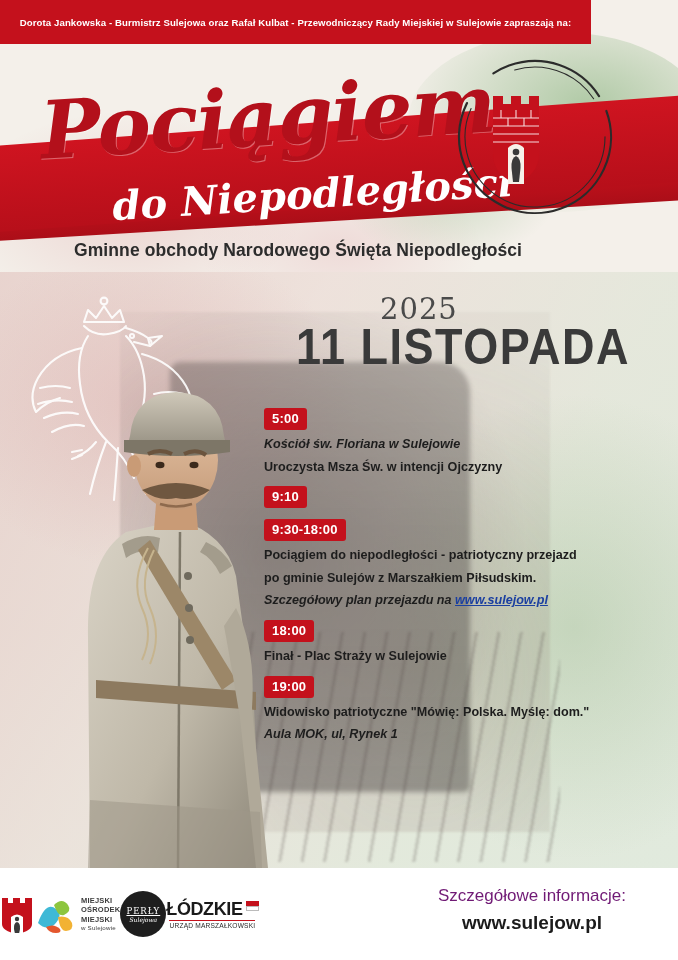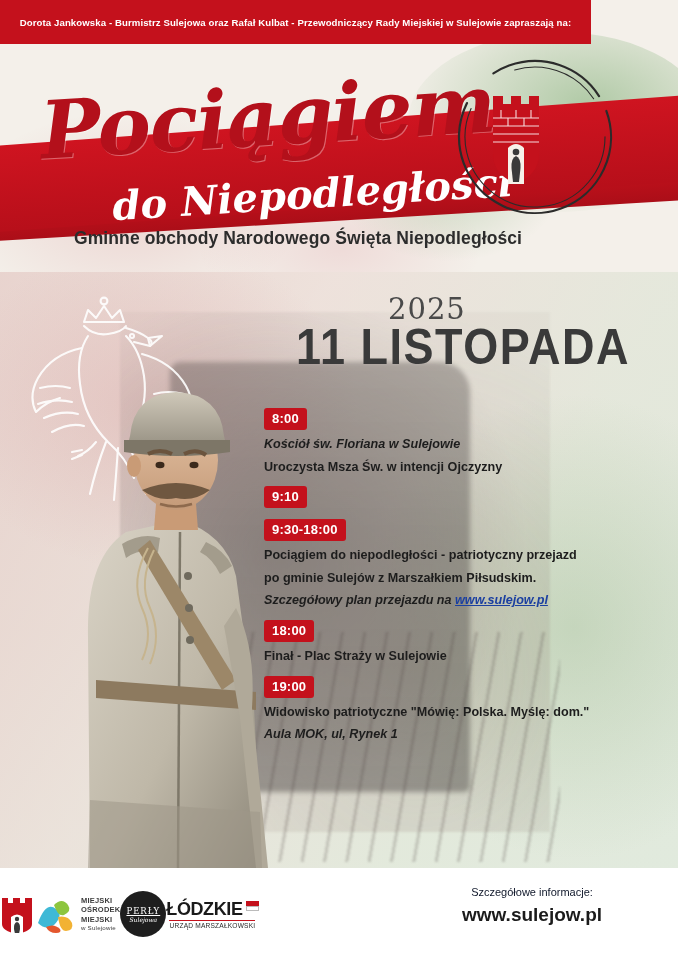--- a/index.html
+++ b/index.html
@@ -95,21 +95,21 @@
     font-family: "DejaVu Serif", serif;
     font-style: italic;
     font-weight: bold;
     font-size: 40px;
     color: #ffffff;
     transform: rotate(-3.5deg);
     z-index: 21;
   }
   .title-tag {
     position: absolute;
-    left: 74px; top: 228px;
+    left: 74px; top: 240px;
     font-size: 17.5px;
     font-weight: bold;
     color: #2c2c2c;
     z-index: 22;
     letter-spacing: 0.1px;
   }
 
   
   .crest-wrap {
     position: absolute; right: 58px; top: 52px; width: 170px; height: 170px;
@@ -161,21 +161,21 @@
   }
 
   
   .figure {
     position: absolute; left: 30px; bottom: 92px; width: 290px; height: 560px;
     z-index: 14;
   }
 
   
   .year {
-    position: absolute; left: 388px; top: 292px;
+    position: absolute; left: 380px; top: 292px;
     font-family: "DejaVu Serif", serif;
     font-size: 29px; color: #4a4a4a; letter-spacing: 1px;
     z-index: 30;
   }
   .bigdate {
     position: absolute; left: 296px; top: 318px;
     font-size: 45px; font-weight: bold; color: #3a3a3a;
     letter-spacing: 1.5px;
     z-index: 30;
     transform: scale(1.0, 1.12);
@@ -234,21 +234,21 @@
   .perly .p2 { font-family: "DejaVu Serif", serif; font-style: italic; font-size: 6px; }
   .lodzkie { display: flex; flex-direction: column; }
   .lodzkie-top { display: flex; align-items: flex-start; }
   .lodzkie-word { font-size: 18px; font-weight: bold; color: #1a1a1a; letter-spacing: -0.4px; line-height: 1; }
   .lodzkie-flag { display: flex; flex-direction: column; margin-left: 3px; margin-top: 1px; }
   .lodzkie-flag div { width: 13px; height: 5px; }
   .lodzkie-sub { font-size: 6.6px; color: #2a2a2a; letter-spacing: .2px; margin-top: 2px; border-top: 1px solid #c4111c; padding-top: 1px;}
   .contact {
     position: absolute; right: 26px; top: 18px; text-align: center; width: 240px;
   }
-  .contact-title { font-size: 11px; color: #0f172a; }
+  .contact-title { font-size: 17px; color: #701a75; }
   .contact-url { font-size: 19px; font-weight: bold; color: #1b1b1b; margin-top: 6px; }
 
   
   .mini-flag-r { background: #c4111c; }
   .mini-flag-w { background: #ffffff; border: 1px solid #bbb; }
 </style>
 </head>
 <body>
 
 <div class="poster">
@@ -414,21 +414,21 @@
     </svg>
   </div>
 
   <div class="year">2025</div>
   <div class="bigdate">11 LISTOPADA</div>
 
   <div class="schedule">
 
 
     <div class="sched-item">
-      <span class="time-chip">8:00</span>
+      <span class="time-chip">5:00</span>
       <div class="sched-line italic">Kościół św. Floriana w Sulejowie</div>
       <div class="sched-line">Uroczysta Msza Św. w intencji Ojczyzny</div>
     </div>
 
     <div class="sched-item">
       <span class="time-chip">9:10</span>
     </div>
 
     <div class="sched-item">
       <span class="time-chip">9:30-18:00</span>

